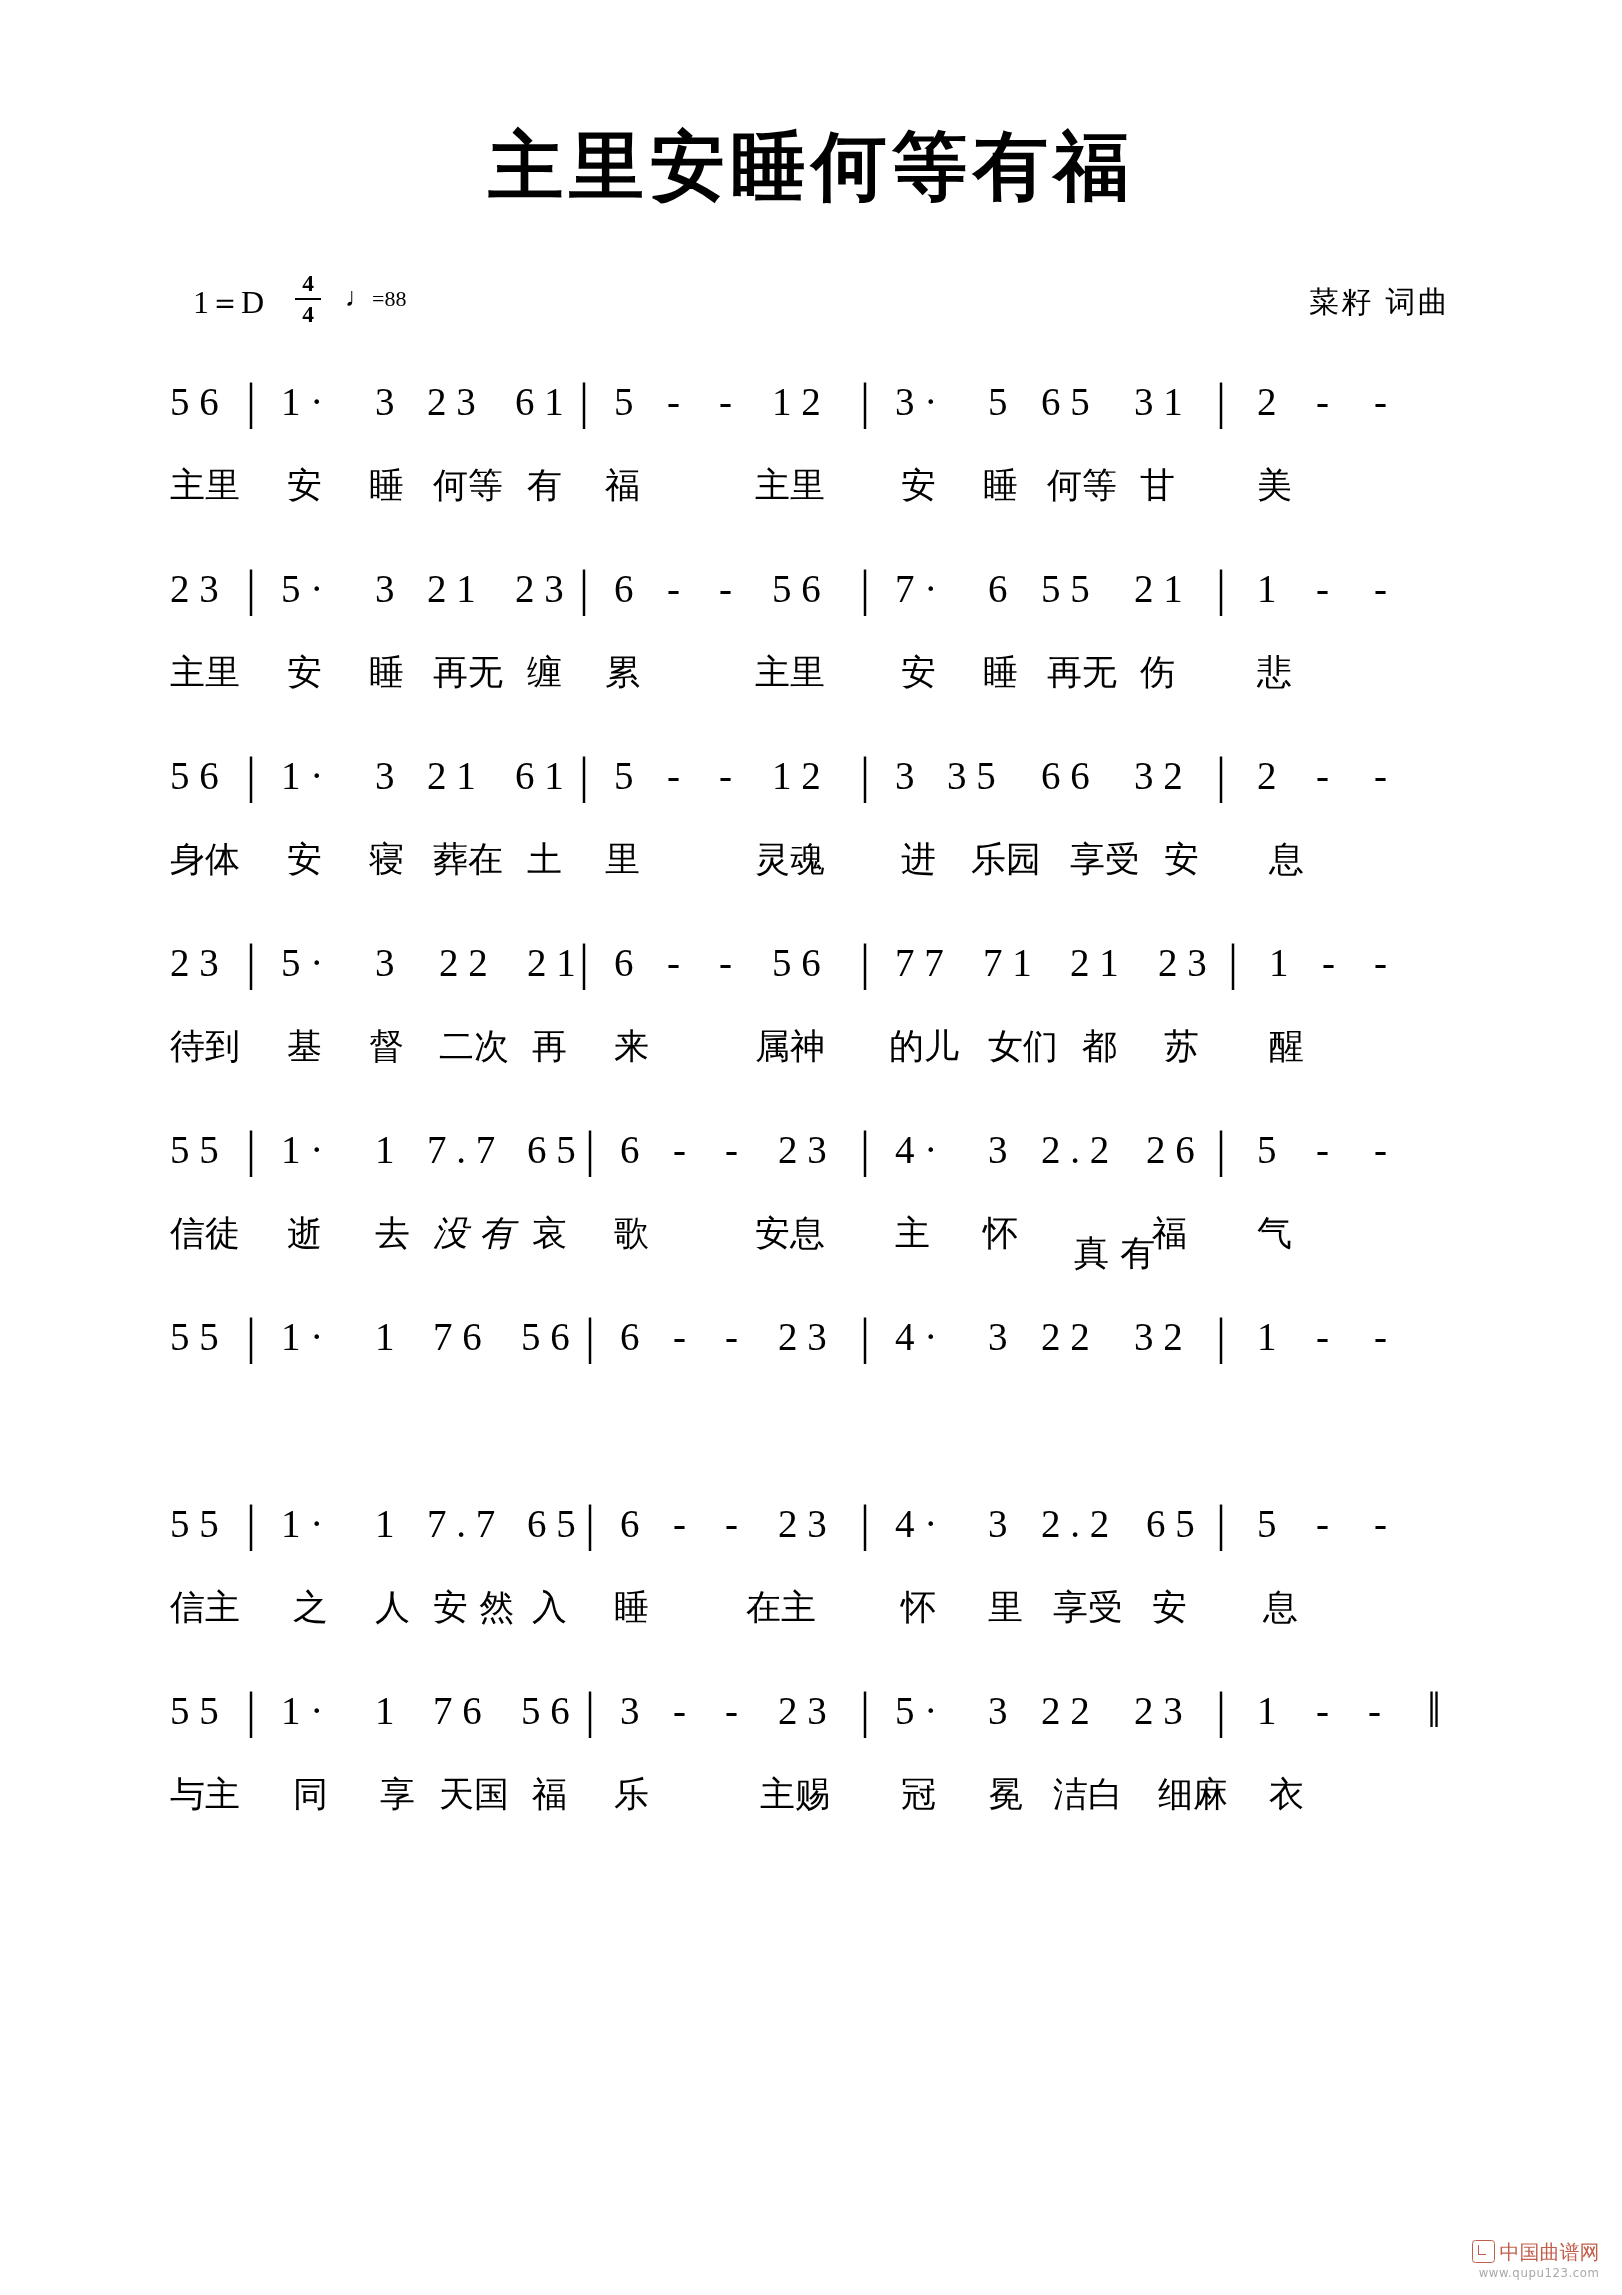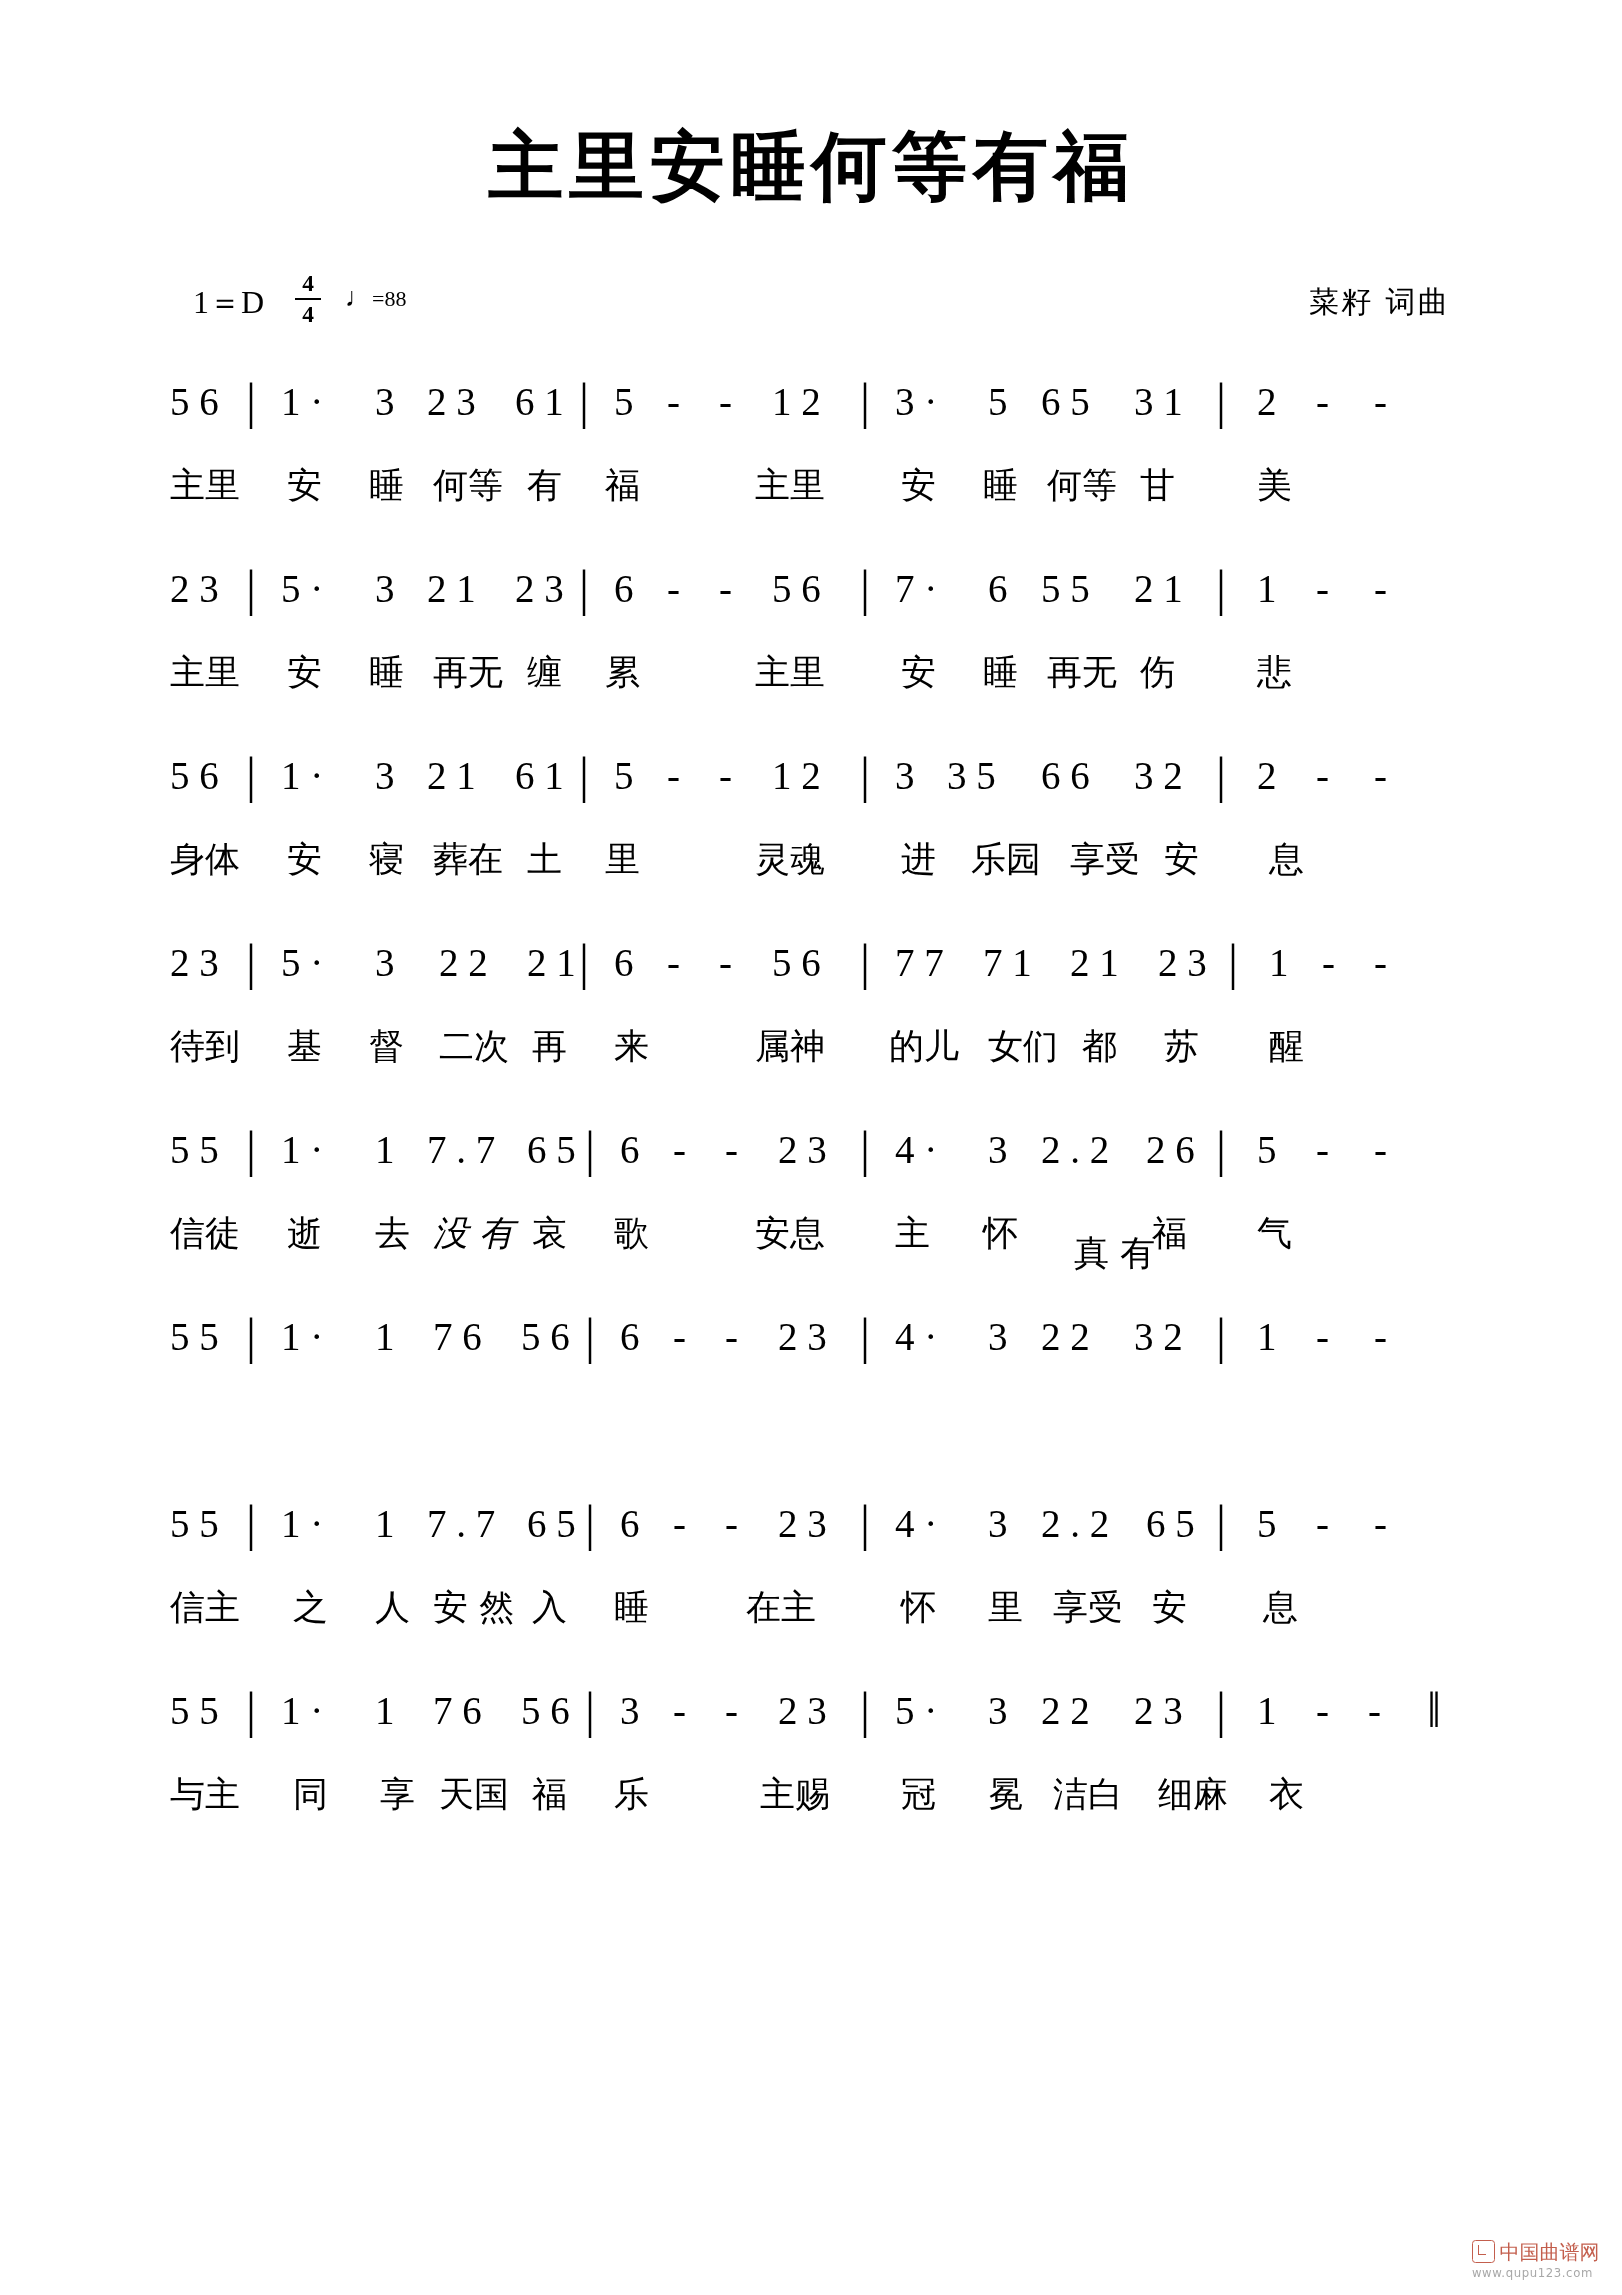--- a/index.html
+++ b/index.html
@@ -145,20 +145,21 @@
     font-size: 20px;
     color: #b9432e;
     font-family: "DejaVu Sans", sans-serif;
     opacity: 0.85;
     white-space: nowrap;
   }
   .watermark .wm-sub {
     display: block;
     font-size: 11.7px;
     color: #999;
+    text-align: right;
     letter-spacing: 0.6px;
   }
   .wm-icon {
     display: inline-block;
     width: 21px; height: 21px;
     border: 1.8px solid #b9432e;
     border-radius: 3.5px;
     margin-right: 4.7px;
     vertical-align: -3.5px;
     position: relative;

